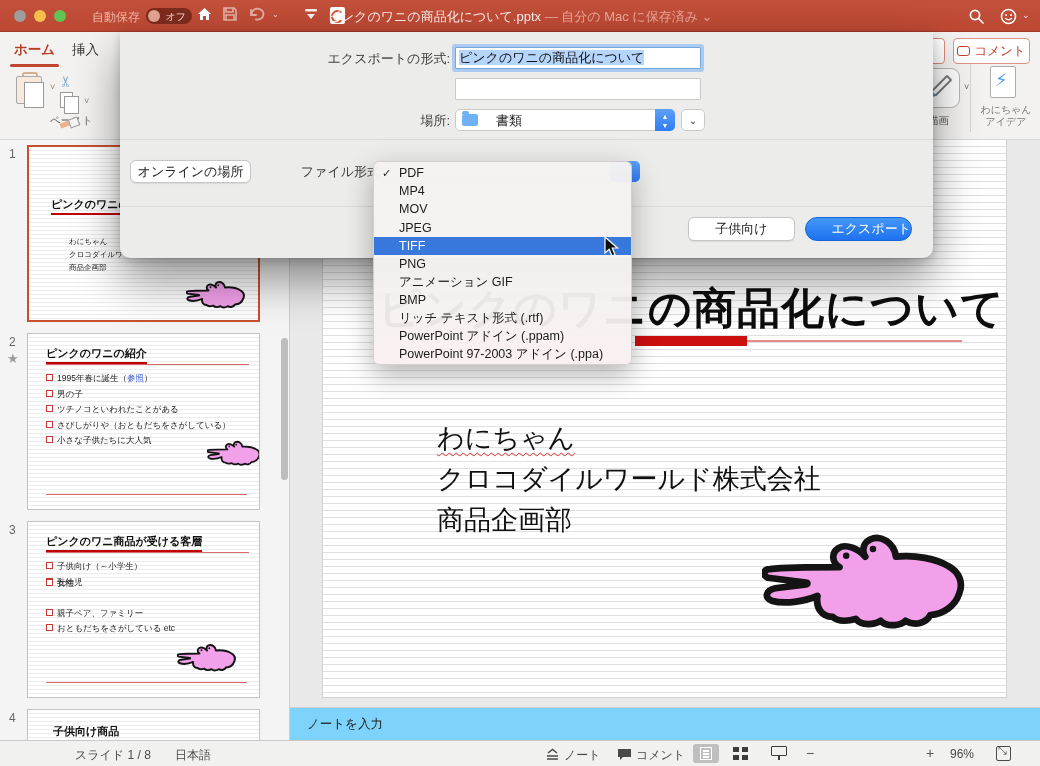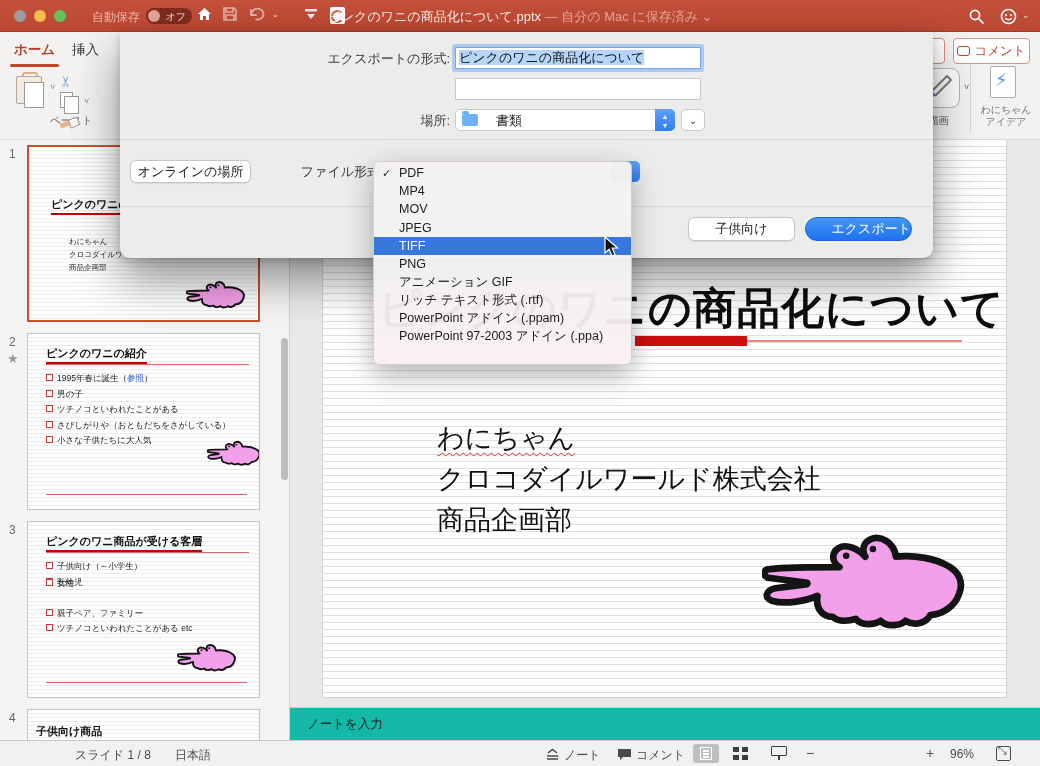--- a/index.html
+++ b/index.html
@@ -80,21 +80,21 @@
   #editor { left:290px; top:140px; width:750px; height:567px; background:#e9e9e9; overflow:hidden; z-index:1; }
   #slide { left:33px; top:0px; width:683px; height:557px; background:repeating-linear-gradient(180deg,#ffffff 0px,#ffffff 6px,#e0e0e0 6px,#e0e0e0 7px); box-shadow:0 0 0 1px #d2d2d2; }
   #slide-title { left:55px; top:140px; font-size:43px; font-weight:bold; color:#0d0d0d; letter-spacing:1px; white-space:nowrap; }
   #title-thin { left:312px; top:200px; width:327px; height:2px; background:#e58a8a; }
   #title-thick { left:312px; top:196px; width:112px; height:10px; background:#cc0f0f; }
   #slide-body { left:114px; top:278px; font-size:27px; color:#111; line-height:41px; }
   #slide-body .wavy { text-decoration:underline; text-decoration-style:wavy; text-decoration-color:#e03030; text-decoration-thickness:1px; text-underline-offset:5px; }
   #croc-main { left:439px; top:385px; width:220px; height:115px; }
 
   
-  #notes { left:290px; top:707px; width:750px; height:33px; background:#14b8a6; border-top:1px solid #cfcfcf; z-index:10; }
+  #notes { left:290px; top:707px; width:750px; height:33px; background:#7dd3fc; border-top:1px solid #cfcfcf; z-index:10; }
   #notes-ph { left:17px; top:8px; font-size:12.5px; color:#222; }
   #statusbar { left:0; top:740px; width:1040px; height:26px; background:#f1f1f0; border-top:1px solid #c9c9c9; z-index:30; font-size:12px; color:#4a4a4a; }
   #sb-counter { left:75px; top:6px; }
   #sb-lang { left:175px; top:6px; }
   #sb-notes { left:545px; top:6px; }
   #sb-comments { left:617px; top:6px; }
   .sb-ic { display:inline-block; vertical-align:-2px; margin-right:4px; }
   #view-normal { left:693px; top:3px; width:26px; height:19px; background:#bfbfbf; border-radius:3px; }
   #view-normal .pg { position:absolute; left:7px; top:3px; width:12px; height:13px; border:1.5px solid #fff; background:transparent; }
   #view-normal .pg::after { content:""; position:absolute; left:1.5px; top:2px; width:6px; height:1.5px; background:#fff; box-shadow:0 3px 0 #fff, 0 6px 0 #fff; }
@@ -272,31 +272,31 @@
           <div class="abs t-redline" style="left: 18px; right: 12px; bottom: 14px;"></div>
         </div>
         <div class="abs thumb-num" style="left: 9px; top: 383px;">3</div>
         <div class="abs thumb-frame" style="top: 381px;">
           <div class="abs t-title" style="left: 18px; top: 12px; font-family: Liberation Serif, serif;"><span class="tx">ピンクのワニ商品が受ける客層</span></div>
           <div class="abs t-thin" style="left: 18px; right: 10px; top: 30px;"></div>
           <div class="abs t-bullet" style="left: 18px; top: 39px;"><span class="sq"></span><span>子供向け（～小学生）</span></div>
           <div class="abs t-bullet" style="left: 18px; top: 54.5px;"><span class="sq"></span><span>乳幼児</span></div>
           <div class="abs t-bullet" style="left: 18px; top: 56px;"><span class="sq"></span><span>女性</span></div>
           <div class="abs t-bullet" style="left: 18px; top: 85.5px;"><span class="sq"></span><span>親子ペア、ファミリー</span></div>
-          <div class="abs t-bullet" style="left: 18px; top: 101px;"><span class="sq"></span><span>ツチノコといわれたことがある etc</span></div>
+          <div class="abs t-bullet" style="left: 18px; top: 101px;"><span class="sq"></span><span>おともだちをさがしている etc</span></div>
           <div class="abs crocwrap" style="right: 18px; bottom: 22px; width: 64px; height: 34px;">
             <svg viewBox="0 0 230 120">
               <use href="#croc-shape"></use>
             </svg>
           </div>
           <div class="abs t-redline" style="left: 18px; right: 12px; bottom: 14px;"></div>
         </div>
         <div class="abs thumb-num" style="left: 9px; top: 571px;">4</div>
         <div class="abs thumb-frame" style="top: 569px;">
-          <div class="abs t-title" style="left: 8px; top: 14px;"><span class="tx">子供向け商品</span></div>
+          <div class="abs t-title" style="left: 25px; top: 14px;"><span class="tx">子供向け商品</span></div>
         </div>
       </div>
     <div id="thumb-scrollbar" class="abs"></div>
   </div>
 
   <div id="editor" class="abs">
     <div id="slide" class="abs">
       <div id="slide-title" class="abs">ピンクのワニの商品化について</div>
       <div id="title-thin" class="abs"></div>
       <div id="title-thick" class="abs"></div>
@@ -398,20 +398,24 @@
       <div class="menu-item">
         <span class="chk"></span>
         <span>PNG</span>
       </div>
       <div class="menu-item">
         <span class="chk"></span>
         <span>アニメーション GIF</span>
       </div>
       <div class="menu-item">
         <span class="chk"></span>
+        <span>BMP</span>
+      </div>
+      <div class="menu-item">
+        <span class="chk"></span>
         <span>リッチ テキスト形式 (.rtf)</span>
       </div>
       <div class="menu-item">
         <span class="chk"></span>
         <span>PowerPoint アドイン (.ppam)</span>
       </div>
       <div class="menu-item">
         <span class="chk"></span>
         <span>PowerPoint 97-2003 アドイン (.ppa)</span>
       </div>

